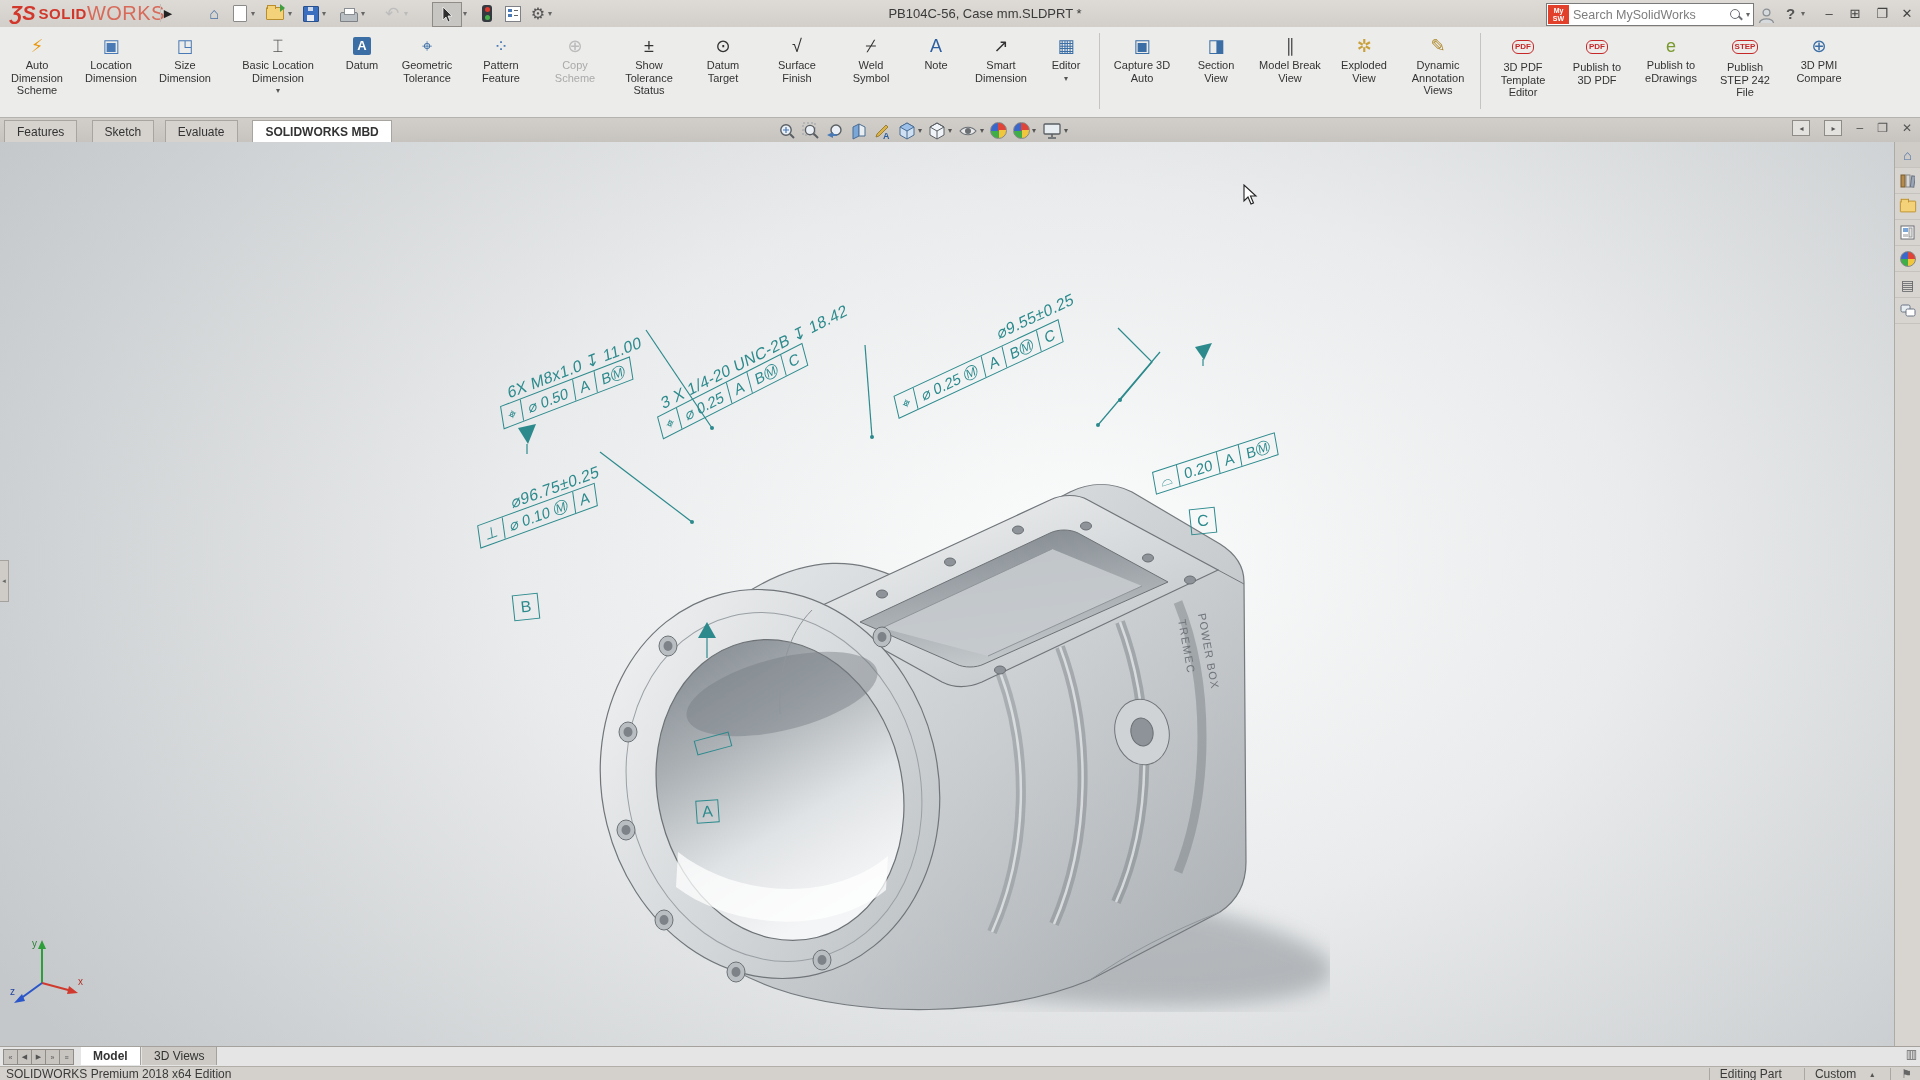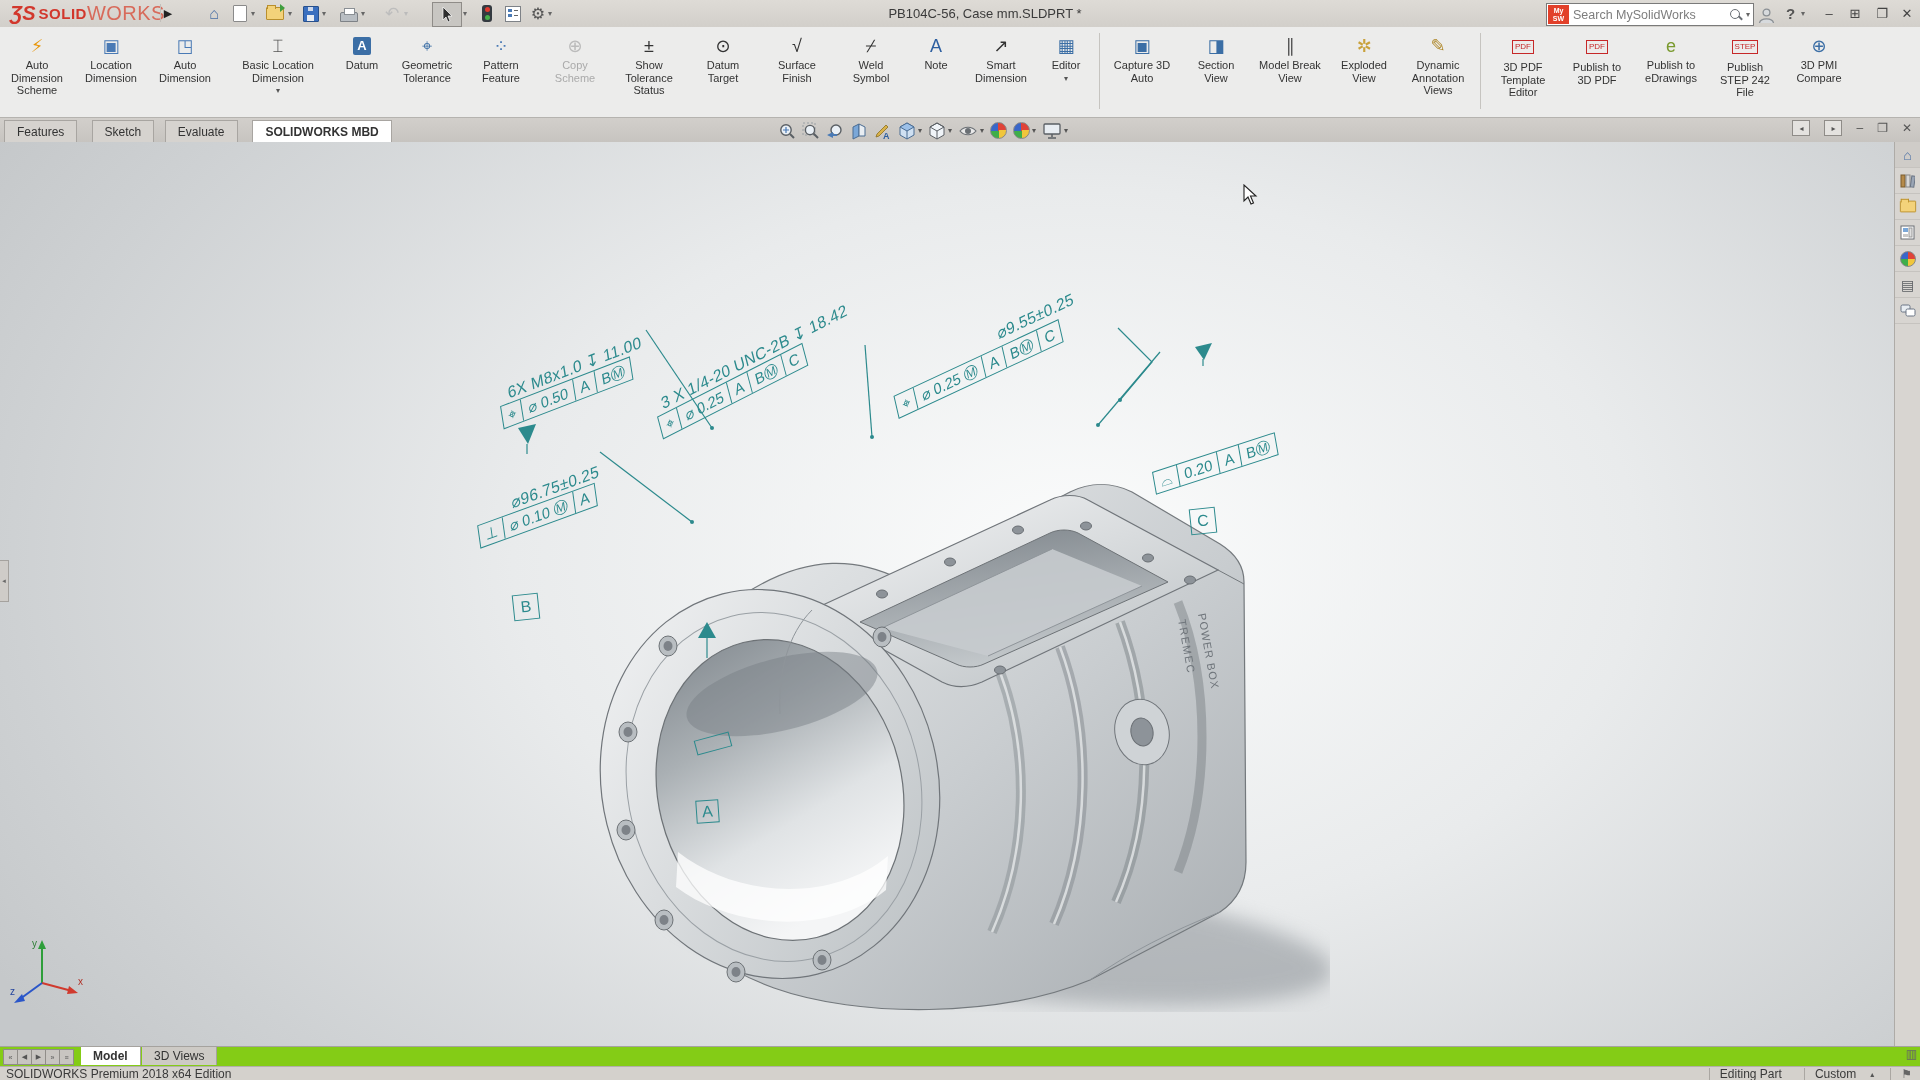--- a/index.html
+++ b/index.html
@@ -37,21 +37,21 @@
   .search-ph{flex:1;color:#7d7d7d;font-size:12.5px;}
   .mag{width:14px;height:14px;position:relative;margin-right:3px;}
   .mag::before{content:"";position:absolute;left:1px;top:1px;width:8px;height:8px;border:1.6px solid #6b7076;border-radius:50%;}
   .mag::after{content:"";position:absolute;left:9px;top:9px;width:5px;height:1.8px;background:#6b7076;transform:rotate(45deg);}
   .win-glyph{font-size:13px;color:#444;}
   
   #ribbon{position:absolute;left:0;top:27px;width:1920px;height:91px;background:#ececeb;border-bottom:1px solid #b5b3af;display:flex;align-items:flex-start;padding-top:4px;box-sizing:border-box;}
   .rbtn{display:flex;flex-direction:column;align-items:center;margin:0 3px;padding:2px 3px;min-width:44px;max-width:62px;cursor:default;}
   .rbtn.wide{max-width:100px;}
   .ricon{height:26px;display:flex;align-items:center;justify-content:center;font-size:18px;line-height:26px;}
-  .ricon.tiny{font-size:8px;font-weight:normal;border:1px solid currentColor;padding:0 2px;height:12px;line-height:12px;margin:7px 8px;border-radius:0;}
+  .ricon.tiny{font-size:8px;font-weight:bold;border:1px solid currentColor;padding:0 2px;height:12px;line-height:12px;margin:7px 8px;border-radius:6px;}
   .ricon.boxed{width:18px;height:18px;margin:4px 0;border-radius:2px;font-size:13px;font-weight:bold;}
   .rlabel{font-size:11px;line-height:12.5px;text-align:center;color:#333;}
   .rbtn.disabled .rlabel{color:#aaa;}
   .rdrop{font-size:8px;color:#555;margin-top:2px;}
   .rsep{width:1px;height:76px;background:#c6c4c0;margin:2px 5px;}
   
   #tabrow{position:absolute;left:0;top:118px;width:1920px;height:24px;background:linear-gradient(#d2cfcb,#c7c4c0);border-bottom:1px solid #9d9a96;padding-left:6px;}
   .rtab{position:absolute;top:2px;height:21px;padding:0 12px;display:flex;align-items:center;font-size:12px;color:#333;background:#d6d3cf;border:1px solid #a8a5a1;border-bottom:none;margin-right:2px;}
   .rtab.active{background:#fff;font-weight:bold;height:22px;}
   #hud{position:absolute;left:778px;top:119px;height:23px;display:flex;align-items:center;gap:6px;}
@@ -69,21 +69,21 @@
   .fc-cell{padding:0 6px;font-size:15px;line-height:21px;border-left:1.3px solid #2c8a8d;white-space:nowrap;}
   .fc-cell:first-child{border-left:none;}
   .datum-box{position:absolute;width:24px;height:24px;border:1.3px solid #2c8a8d;color:#2c8a8d;display:flex;align-items:center;justify-content:center;font-size:16px;background:rgba(255,255,255,.0);}
   .empty-frame{position:absolute;width:34px;height:13px;border:1.2px solid #2c8a8d;}
   
   #taskpane{position:absolute;right:0;top:142px;width:25px;height:904px;background:#d8d5d1;border-left:1px solid #aeaba7;}
   .tp-icon{width:25px;height:25px;display:flex;align-items:center;justify-content:center;font-size:14px;color:#4a6fa5;border-bottom:1px solid #c6c3bf;}
   .ball{width:14px;height:14px;border-radius:50%;border:1px solid #888;
     background:conic-gradient(#e04338 0 25%,#f0c63c 25% 50%,#3fae49 50% 75%,#3a67c9 75%);}
   
-  #bottomtabs{position:absolute;left:0;top:1046px;width:1920px;height:19px;background:#84cc16;border-top:1px solid #a5a29e;}
+  #bottomtabs{position:absolute;left:0;top:1046px;width:1920px;height:19px;background:#e5e5e5;border-top:1px solid #a5a29e;}
   .bnav{position:absolute;top:2px;width:13px;height:14px;background:#c8c5c1;border:1px solid #908d89;color:#555;font-size:7px;display:flex;align-items:center;justify-content:center;}
   .btab{position:absolute;top:0px;height:18px;padding:0 12px;display:flex;align-items:center;font-size:12px;background:#cdcac5;border-right:1px solid #a5a29e;color:#333;}
   .btab.active{background:#fff;font-weight:bold;}
   #statusbar{position:absolute;left:0;top:1066px;width:1920px;height:14px;background:#d4d1cc;border-top:1px solid #b2afa9;display:flex;align-items:center;font-size:12px;color:#3a3a3a;padding-top:0px;}
   .sb-div{width:1px;height:12px;background:#aaa7a2;margin:0 10px;}
   
   #left-handle{position:absolute;left:0;top:560px;width:8px;height:40px;background:#cfccc8;border:1px solid #a5a29e;border-left:none;font-size:7px;color:#666;display:flex;align-items:center;justify-content:center;}
   #corner-icon{position:absolute;right:3px;top:1047px;font-size:12px;color:#666;}
   svg text{font-family:"Liberation Sans",sans-serif;}
 </style>
@@ -165,21 +165,21 @@
       <div class="rbtn">
         <span class="ricon" style="color: rgb(232, 150, 10);">⚡</span>
         <span class="rlabel">Auto Dimension Scheme</span>
       </div>
       <div class="rbtn">
         <span class="ricon" style="color: rgb(74, 122, 181);">▣</span>
         <span class="rlabel">Location Dimension</span>
       </div>
       <div class="rbtn">
         <span class="ricon" style="color: rgb(74, 122, 181);">◳</span>
-        <span class="rlabel">Auto Dimension</span>
+        <span class="rlabel">Size Dimension</span>
       </div>
       <div class="rbtn wide">
         <span class="ricon" style="color: rgb(85, 85, 85);">⌶</span>
         <span class="rlabel">Basic Location Dimension</span>
         <span class="rdrop">▾</span>
       </div>
       <div class="rbtn">
         <span class="ricon boxed" style="color: rgb(255, 255, 255); background: rgb(59, 110, 165);">A</span>
         <span class="rlabel">Datum</span>
       </div>

